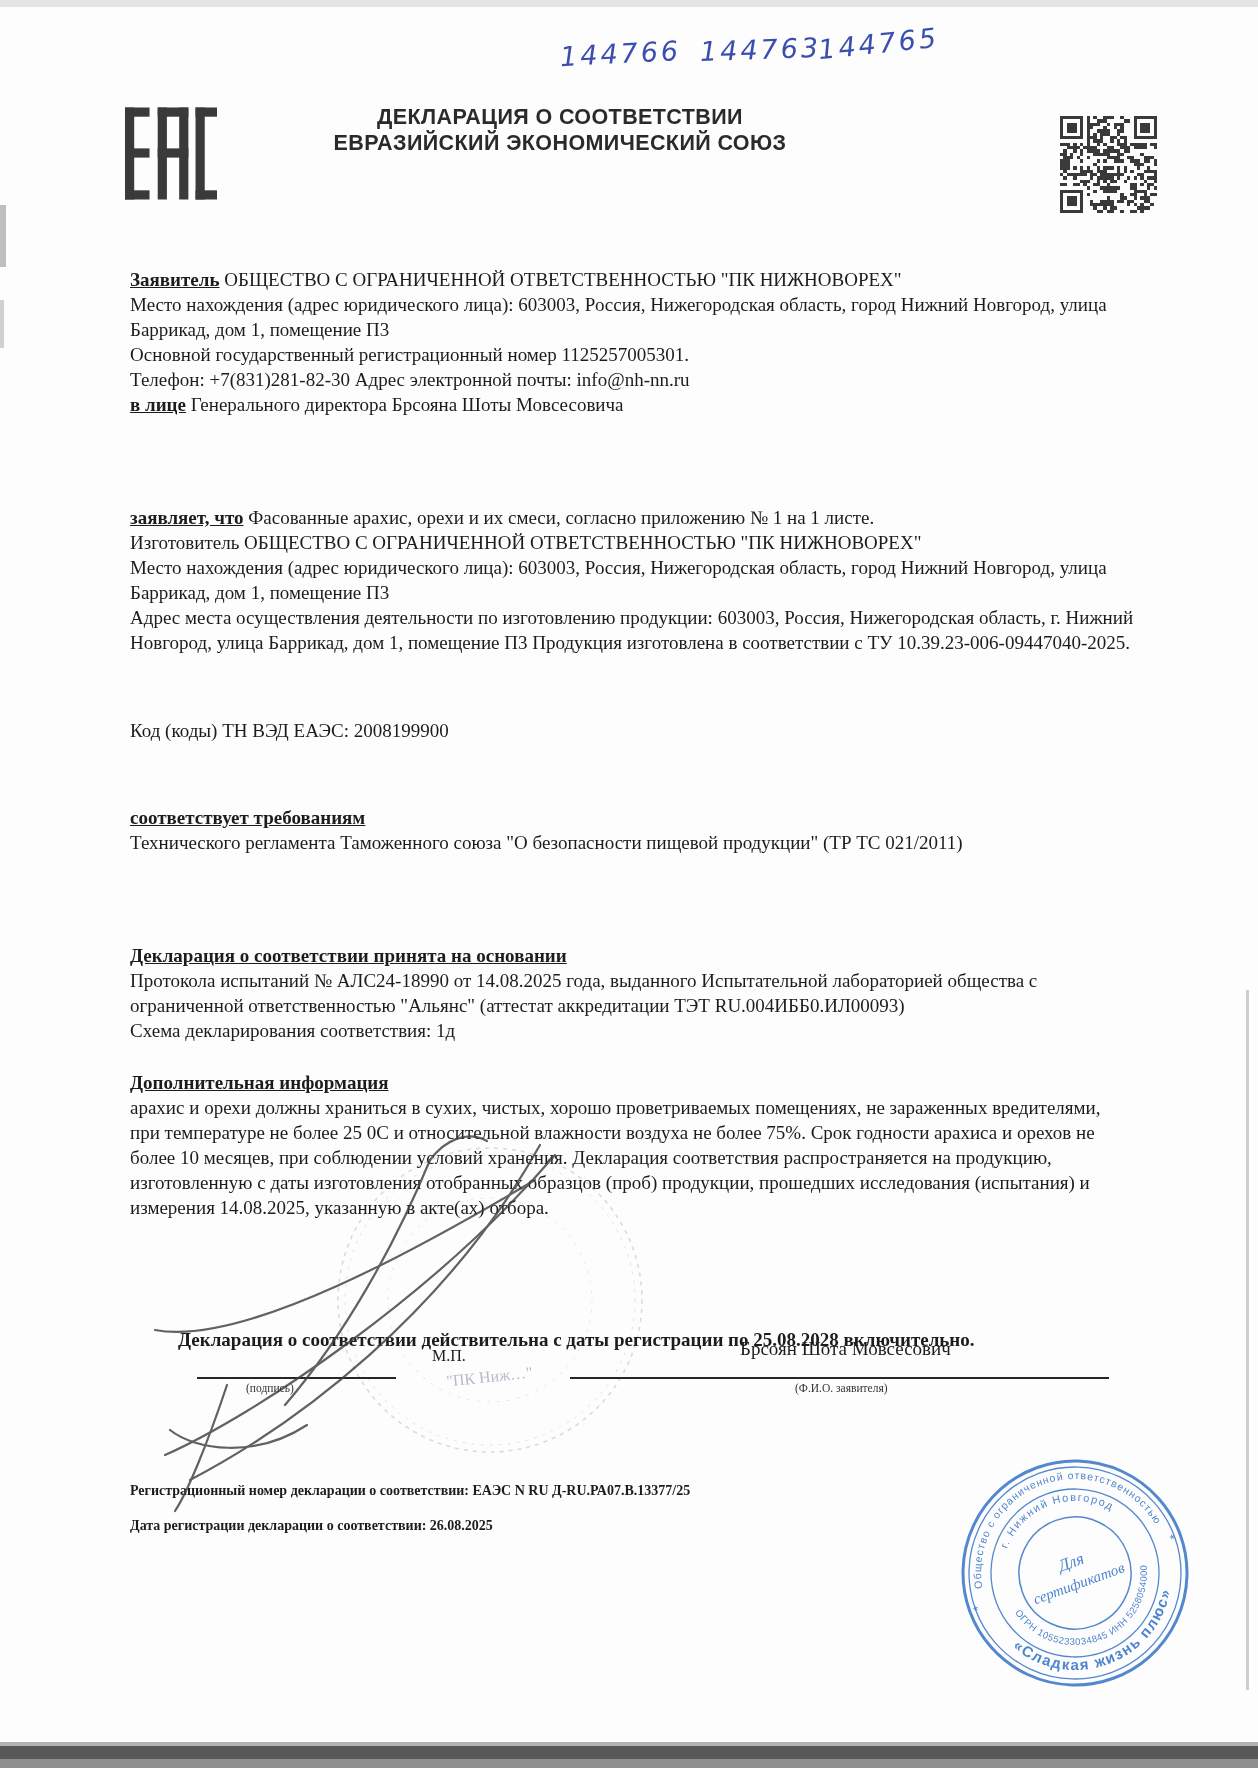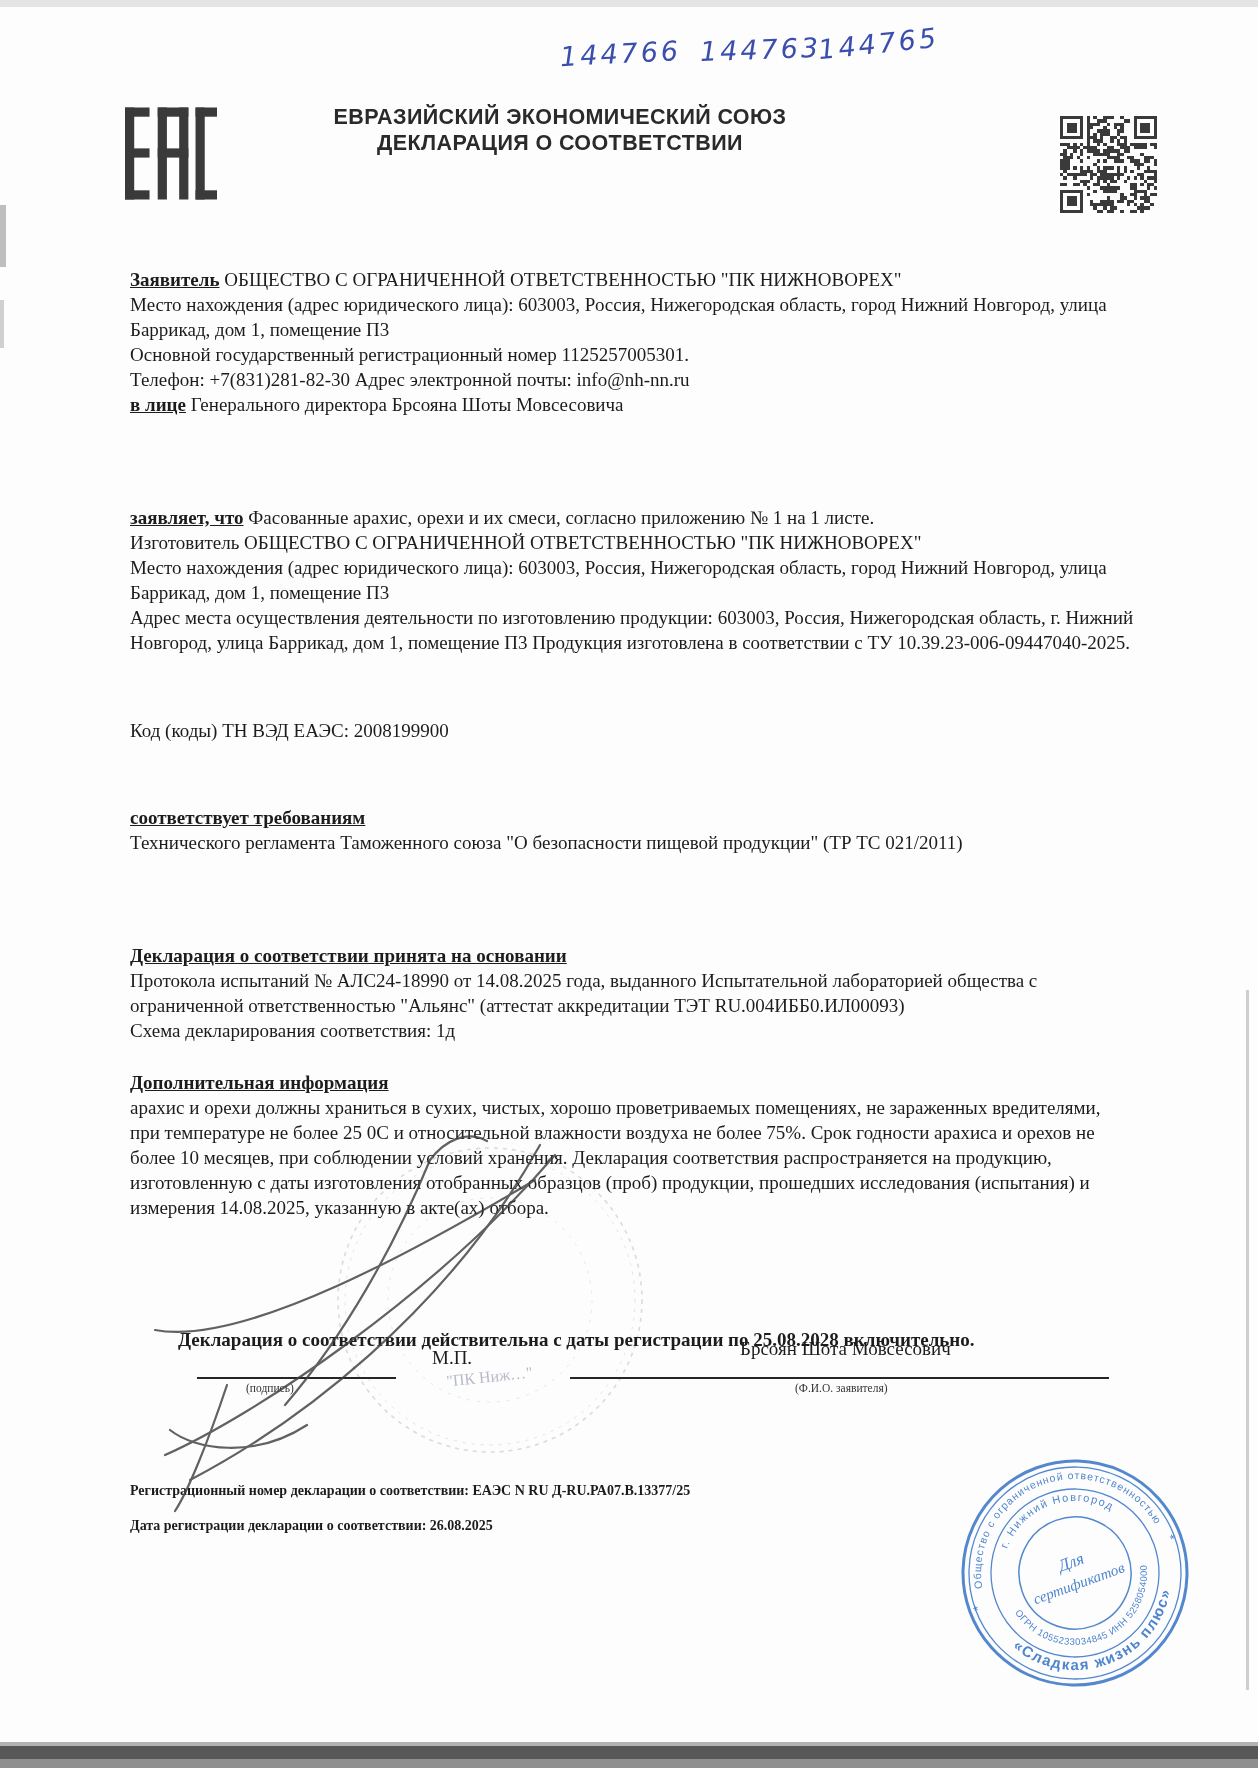--- a/index.html
+++ b/index.html
@@ -27,21 +27,21 @@
   .qr{position:absolute;left:1060px;top:116px;}
   
   .para{position:absolute;left:130px;width:1005px;font-size:19px;line-height:25px;}
   .para p{margin:0;}
   .b{font-weight:bold;text-decoration:underline;}
   .validity{position:absolute;left:133px;top:1310px;width:1010px;font-size:19px;font-weight:bold;margin-left:45px;}
   .regline{position:absolute;left:130px;width:1010px;font-size:14px;font-weight:bold;}
   
   .sig-line{position:absolute;height:0;border-top:2.5px solid #262626;}
   .caption{position:absolute;font-size:11.5px;color:#333;text-align:left;}
-  .mp{position:absolute;left:432px;top:1347px;font-size:19px;}
+  .mp{position:absolute;left:432px;top:1347px;font-size:16px;}
   .fio{position:absolute;left:740px;top:1338px;width:280px;text-align:left;font-size:19px;}
   .sig-svg{position:absolute;left:135px;top:1085px;z-index:5;}
   .faint-stamp{position:absolute;left:330px;top:1140px;z-index:1;}
   .blue-stamp{position:absolute;left:945px;top:1443px;z-index:6;transform:rotate(-20deg);}
   .layer{position:relative;z-index:2;}
 </style>
 </head>
 <body>
 
 <div class="page">
@@ -77,22 +77,22 @@
           <rect x="53" y="0" width="9" height="90"></rect>
         <rect x="32" y="0" width="30" height="9"></rect>
           <rect x="32" y="40" width="30" height="9"></rect>
         <rect x="69" y="0" width="9" height="90"></rect>
           <rect x="69" y="0" width="21" height="9"></rect>
         <rect x="69" y="81" width="21" height="9"></rect>
       </g>
     </svg>
 
     <div class="title">
+      <div>ДЕКЛАРАЦИЯ О СООТВЕТСТВИИ</div>
       <div>ЕВРАЗИЙСКИЙ ЭКОНОМИЧЕСКИЙ СОЮЗ</div>
-      <div>ДЕКЛАРАЦИЯ О СООТВЕТСТВИИ</div>
     </div>
 
     <svg class="qr" width="97" height="97" viewBox="0 0 29 29" shape-rendering="crispEdges">
       <g fill="#3a3a3a">
         <path d="M0 0h7v7h-7z M22 0h7v7h-7z M0 22h7v7h-7z" fill="#3a3a3a"></path>
         <path d="M1 1h5v5h-5z M23 1h5v5h-5z M1 23h5v5h-5z" fill="#ffffff"></path>
         <path d="M2 2h3v3h-3z M24 2h3v3h-3z M2 24h3v3h-3z" fill="#3a3a3a"></path>
       </g>
       <g class="qr-modules" fill="#3a3a3a">
           <rect x="8" y="0" width="1" height="1"></rect>

